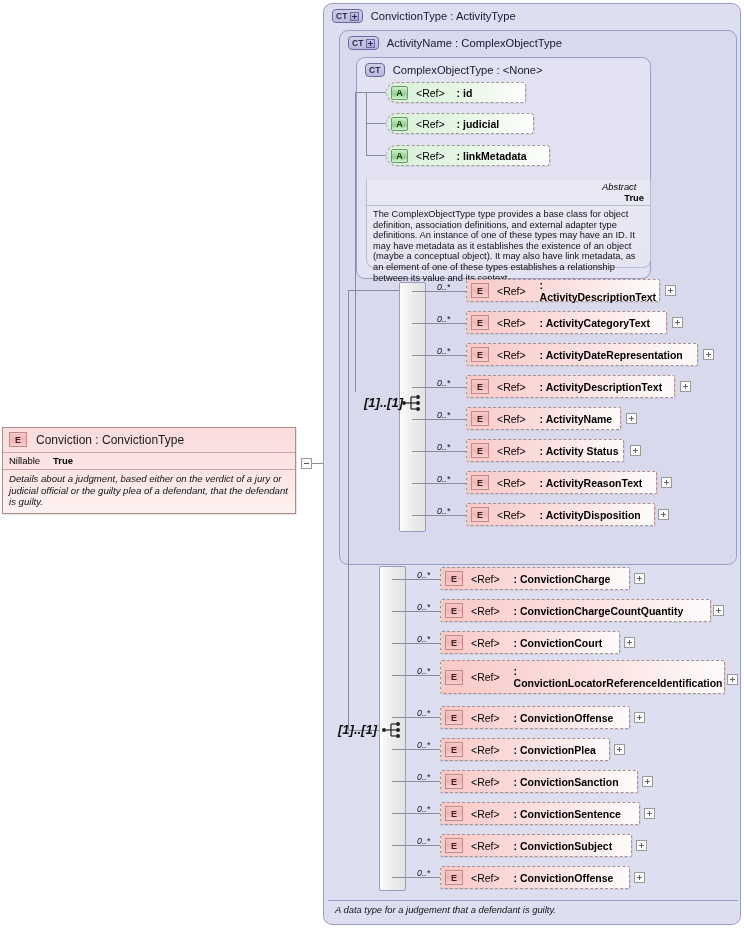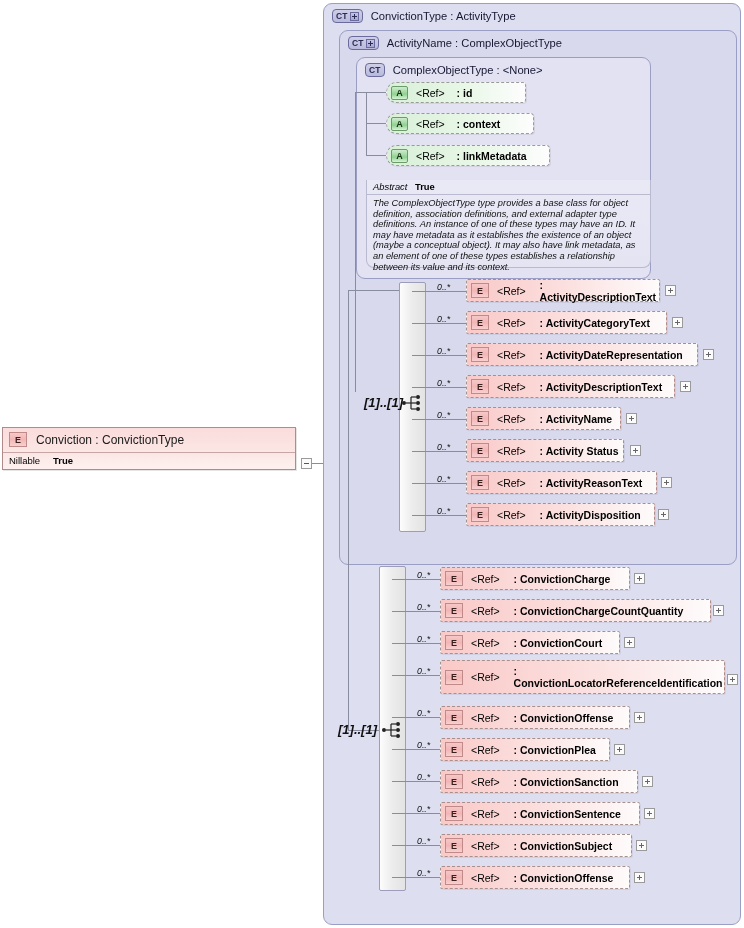--- a/index.html
+++ b/index.html
@@ -200,26 +200,26 @@
     box-sizing: border-box;
     border: 1px solid #b9b9cf;
     border-radius: 0 0 8px 8px;
     border-top: none;
     background: linear-gradient(to bottom,#e9e9f6,#e4e4f3);
   }
   #abstract-panel .ab-row {
     display:flex; align-items:flex-end;
     padding: 1px 6px 2px 6px;
     border-bottom: 1px solid #b9b9cf;
+    flex-direction: column;
   }
   #abstract-panel .ab-key { font-style: italic; font-size: 9.4px; min-width: 42px; }
   #abstract-panel .ab-val { font-size: 9.4px; font-weight: bold; }
   #abstract-panel .ab-doc {
     padding: 3px 6px;
-    font-style: italic;
     font-size: 9.3px;
     line-height: 10.6px;
     color: #111;
   }
 
   
   .seq-bar {
     position: absolute;
     width: 27px;
     border: 1px solid #9d9dbb;
@@ -305,20 +305,21 @@
 
 <div id="conviction-box">
   <div class="title-row">
     <span class="e-badge">E</span>
     <span class="title-text">Conviction : ConvictionType</span>
   </div>
   <div class="prop-row">
     <span class="prop-key">Nillable</span>
     <span class="prop-val">True</span>
   </div>
+  <div class="doc-row">Details about a judgment, based either on the verdict of a jury or judicial official or the guilty plea of a defendant, that the defendant is guilty.</div>
 </div>
 
 <div id="collapse-toggle"></div>
 
 <div class="line hline" style="left:312px; top:463px; width:36px;"></div>
 
 <div class="ct-panel" id="panel-conviction-type">
 
   <div class="ct-header">
     <span class="ct-badge">
@@ -341,38 +342,39 @@
       <div class="ct-header">
         <span class="ct-badge">
           <span>CT</span>
         </span>
         <span class="ct-title">ComplexObjectType : &lt;None&gt;</span>
       </div>
     </div>
 
   </div>
 
+  <div class="panel-footer" style="left:4px; top:896px; width:410px;">A data type for a judgement that a defendant is guilty.</div>
 </div>
 
 <div class="line vline" style="left:366px; top:92px; height:64px;"></div>
 <div class="line hline" style="left:366px; top:92px; width:20px;"></div>
 <div class="line hline" style="left:366px; top:123px; width:20px;"></div>
 <div class="line hline" style="left:366px; top:155px; width:20px;"></div>
 <div class="line vline" style="left:355px; top:92px; height:300px;"></div>
 <div class="line hline" style="left:355px; top:92px; width:11px;"></div>
 
 <div class="attr-row" style="left:386px; top:82px; width:140px;">
   <span class="a-badge">A</span>
   <span class="ref">&lt;Ref&gt;</span>
   <span class="nm">: id</span>
 </div>
 <div class="attr-row" style="left:386px; top:113px; width:148px;">
   <span class="a-badge">A</span>
   <span class="ref">&lt;Ref&gt;</span>
-  <span class="nm">: context</span>
+  <span class="nm">: judicial</span>
 </div>
 <div class="attr-row" style="left:386px; top:145px; width:164px;">
   <span class="a-badge">A</span>
   <span class="ref">&lt;Ref&gt;</span>
   <span class="nm">: linkMetadata</span>
 </div>
 
 <div id="abstract-panel">
   <div class="ab-row">
     <span class="ab-key">Abstract</span>

